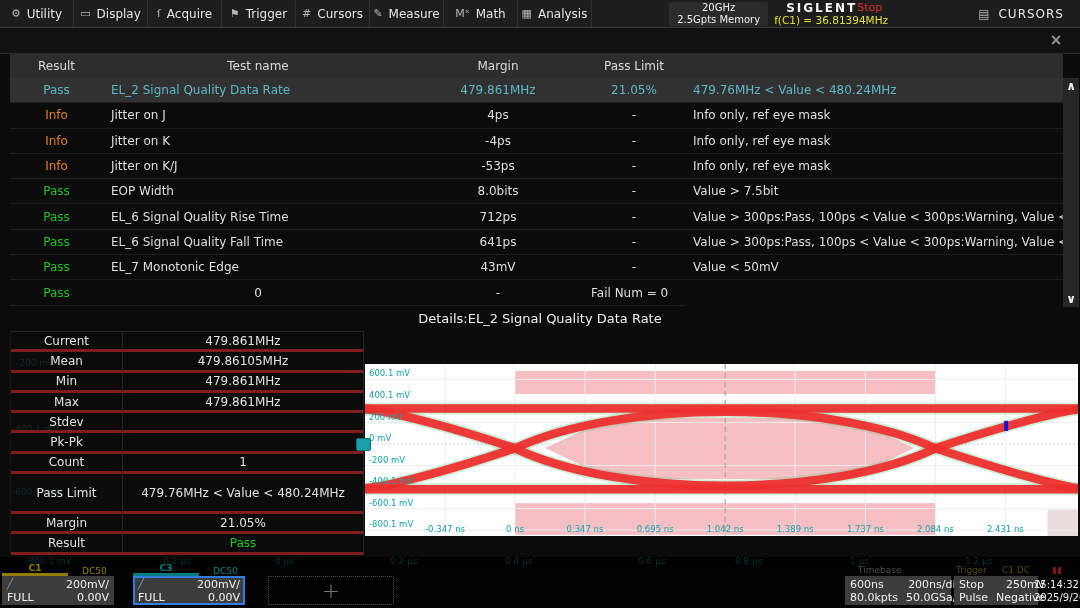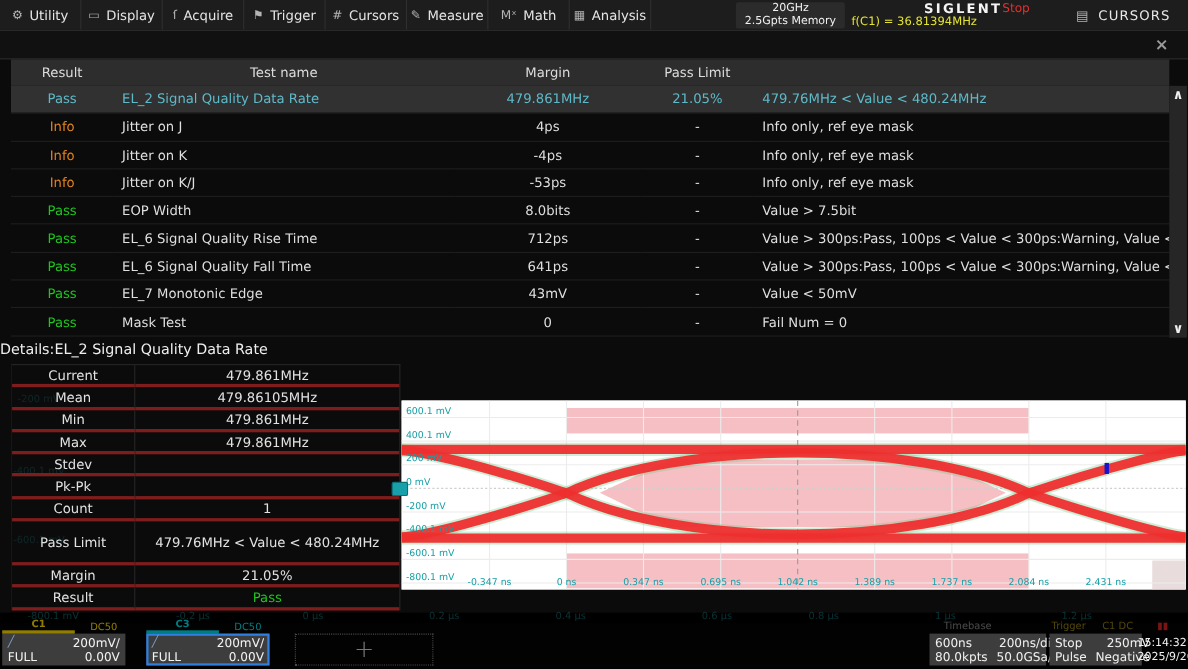--- a/index.html
+++ b/index.html
@@ -10,21 +10,21 @@
   .menubar{position:absolute;left:0;top:0;width:1080px;height:27px;background:#1d1d1d;
            display:flex;align-items:stretch;}
   .menuitems{display:flex;}
   .mitem{width:73px;display:flex;align-items:center;justify-content:center;gap:6px;
          border-right:1px solid #2f2f2f;font-size:12px;color:#e5e5e5;cursor:default;}
   .mitem .ic{color:#b5b5b5;font-size:11px;}
   .mspacer{flex:1;}
   .info2{align-self:center;background:#2b2b2b;border-radius:2px;padding:0 8px;text-align:center;
          font-size:10px;line-height:12px;color:#f0f0f0;margin-right:6px;}
   .sigblock{align-self:center;width:162px;font-size:10.5px;line-height:12px;}
-  .sigrow{display:flex;justify-content:flex-end;align-items:center;margin-left:12px;}
+  .sigrow{display:flex;justify-content:flex-start;align-items:center;margin-left:12px;}
   .brand{font-weight:bold;font-size:12px;letter-spacing:2px;color:#f5f5f5;}
   .stop{color:#e03030;font-size:11px;}
   .freq{color:#e3e330;}
   .cursorsblock{align-self:center;display:flex;align-items:center;gap:8px;margin:0 16px 0 42px;
                 font-size:12px;letter-spacing:1px;color:#e8e8e8;}
   .cursorsblock .ic{color:#b5b5b5;}
 
   
   .dialog{position:absolute;left:0;top:27px;width:1080px;height:529px;background:#0b0b0b;
           border-top:1px solid #3a3a3a;}
@@ -48,21 +48,21 @@
 
   .scrollbar{position:absolute;right:1px;top:50px;width:16px;height:229px;background:#262626;}
   .sarr{position:absolute;left:0;width:16px;text-align:center;color:#f0f0f0;
         font-size:12px;font-weight:bold;}
   .sarr.top{top:1px;} .sarr.bot{bottom:1px;}
 
   .ghostL{position:absolute;color:#1fa0a8;opacity:.18;font-size:9px;}
   .g1{left:16px;top:330px;} .g2{left:12px;top:396px;} .g3{left:12px;top:459px;}
 
   .details-title{position:absolute;left:0;top:279px;width:100%;height:24px;line-height:24px;
-                 text-align:left;font-size:13px;color:#efefef;}
+                 text-align:center;font-size:13px;color:#efefef;}
   .dtable{position:absolute;left:10px;top:303px;width:352px;
           border-top:1px solid #262626;border-right:1px solid #262626;border-left:1px solid #161616;}
   .drow{display:grid;grid-template-columns:112px 1fr;height:20.3px;}
   .drow.tall{height:40px;}
   .dc{display:flex;align-items:center;justify-content:center;font-size:12px;color:#e2e2e2;
       border-bottom:3px solid #7f1d1d;overflow:hidden;white-space:nowrap;}
   .dl{border-right:1px solid #262626;}
 
   .plot{position:absolute;left:365px;top:336px;width:713px;height:172px;background:#fff;}
   .gnd{position:absolute;left:-9px;top:74px;width:13px;height:11px;background:#17a0a8;
@@ -220,21 +220,20 @@
           </div>
           <div class="rrow">
             <div class="c center st-pass">Pass</div>
             <div class="c left">EL_7 Monotonic Edge</div>
             <div class="c center">43mV</div>
             <div class="c center">-</div>
             <div class="c left">Value &lt; 50mV</div>
           </div>
           <div class="rrow">
             <div class="c center st-pass">Pass</div>
-            <div class="c left">Mask Test</div>
             <div class="c center">0</div>
             <div class="c center">-</div>
             <div class="c left">Fail Num = 0</div>
           </div>
         </div>
     </div>
 
     <div class="scrollbar">
       <div class="sarr top">∧</div>
       <div class="sarr bot">∨</div>

